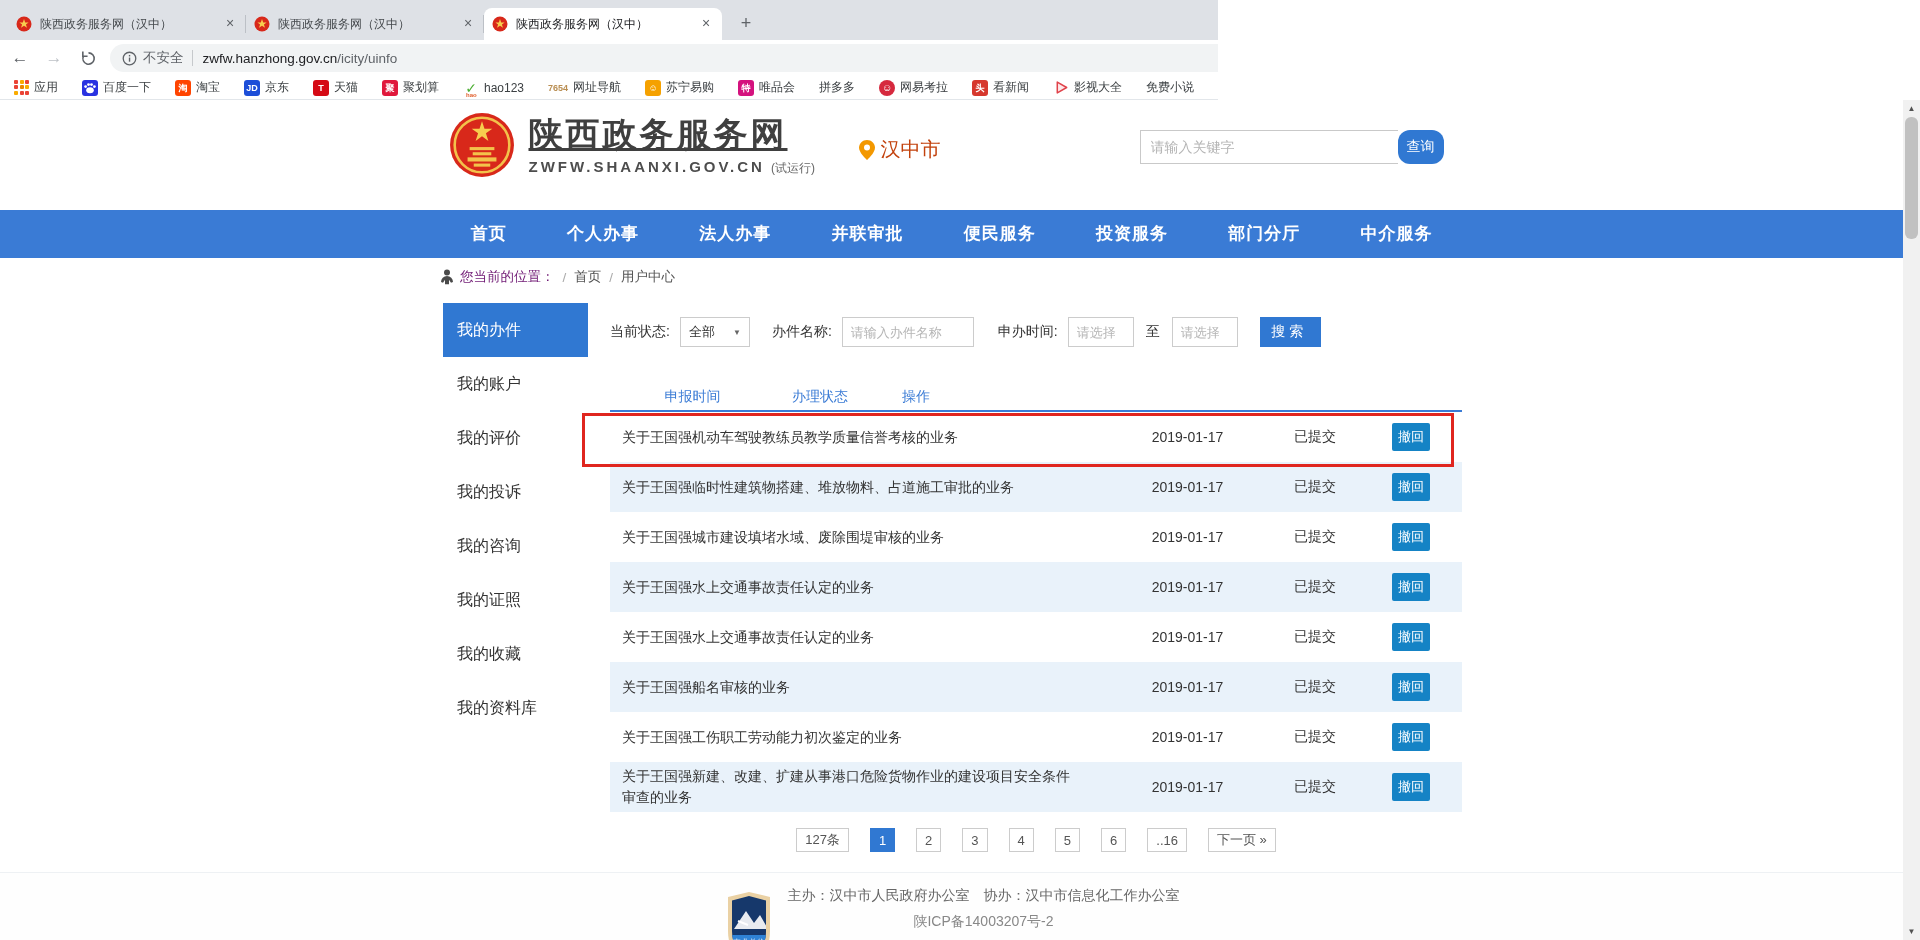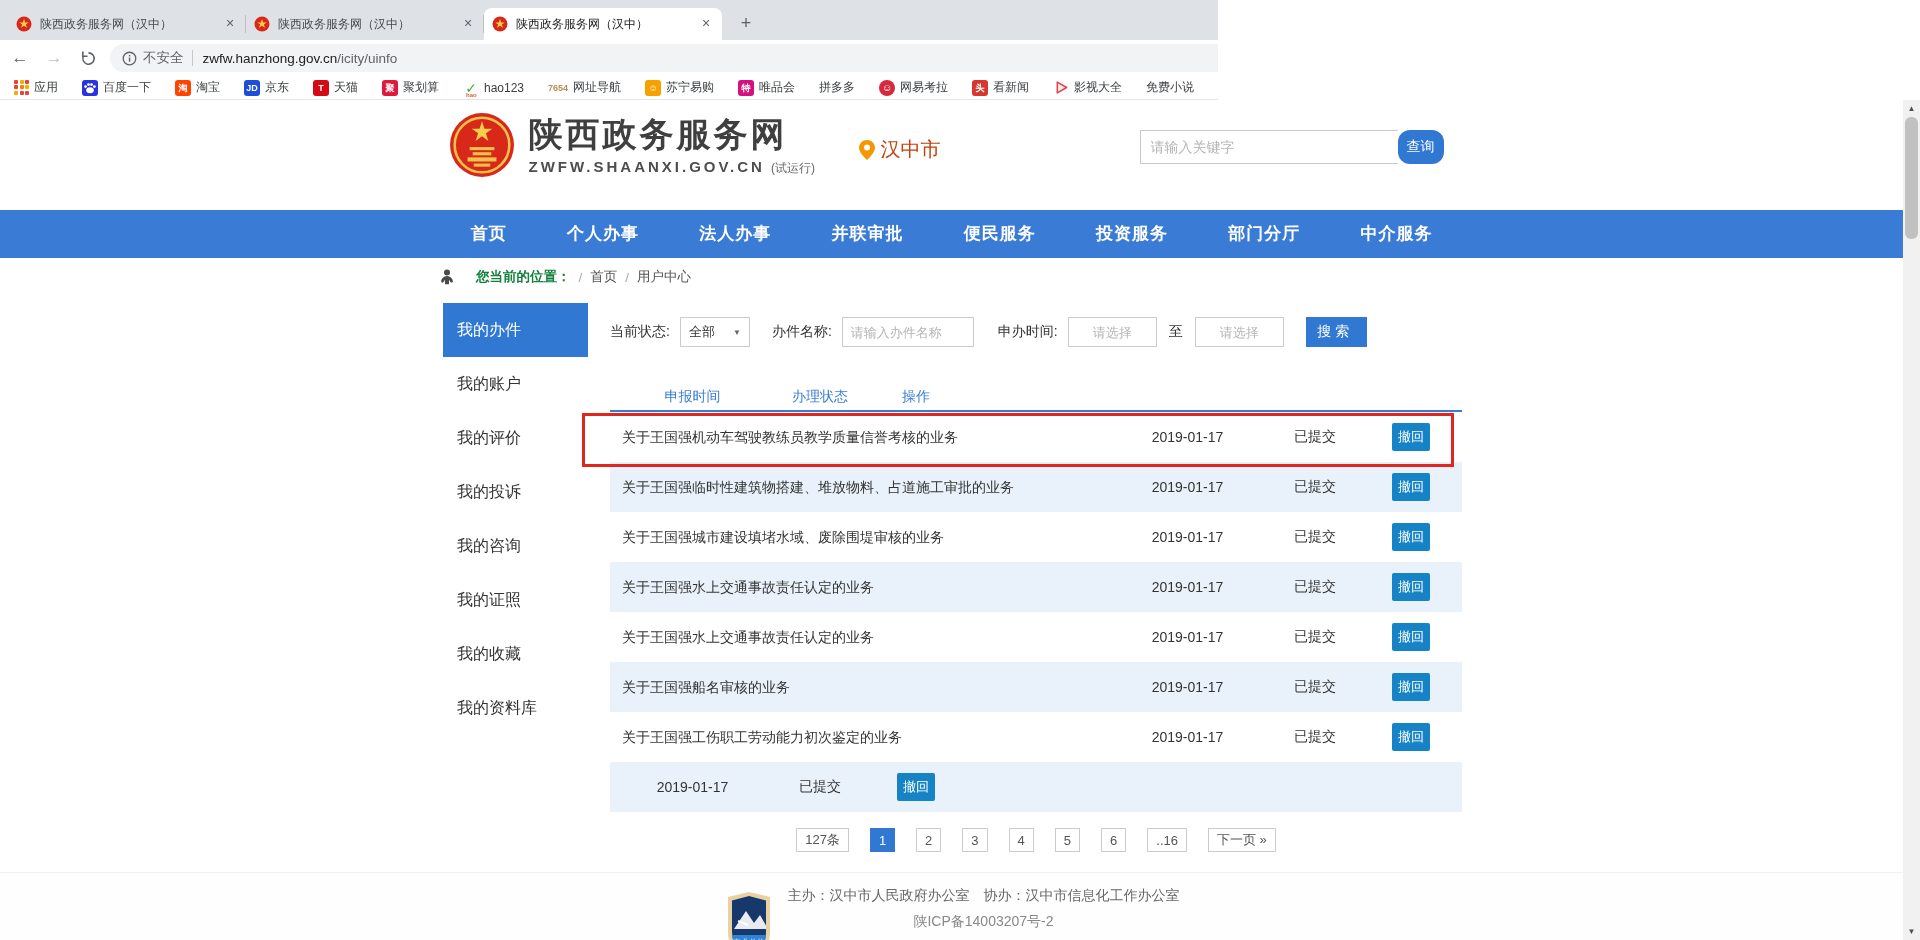--- a/index.html
+++ b/index.html
@@ -48,51 +48,51 @@
   .bm-icon.hao{position:relative;}
   .bm-icon.hao b{color:#4bae32;font-size:14px;font-weight:bold;line-height:14px;}
   .bm-icon.hao em{position:absolute;left:3px;bottom:-2px;font-style:normal;font-size:6px;font-weight:bold;color:#e05d2a;}
   .bm-icon.page{position:relative;}
   
   .page{position:absolute;top:100px;left:0;width:1903px;height:840px;background:#fff;overflow:hidden;}
   .site-header{position:absolute;top:0;left:0;width:100%;height:110px;background:#fff;}
   .site-wrap{position:relative;width:1022px;margin:0 auto;height:100%;}
   .logo{position:absolute;left:8px;top:12px;display:flex;}
   .logo-txt{margin-left:14px;}
-  .site-title{font-size:34px;font-weight:bold;color:var(--header_text,#3f3f3f);letter-spacing:3px;line-height:40px;margin-top:2px;}
+  .site-title{font-size:34px;font-weight:bold;color:var(--header_text,#3f3f3f);letter-spacing:3px;line-height:40px;margin-top:2px;text-decoration:underline;}
   .site-sub{font-size:15px;font-weight:bold;color:#4d4d4d;letter-spacing:3px;margin-top:4px;}
   .site-sub .trial{font-size:12px;color:#666;font-weight:normal;letter-spacing:0;margin-left:6px;}
   .city{position:absolute;left:418px;top:36px;display:flex;align-items:center;font-size:20px;color:#c2410c;}
   .city svg{margin-right:6px;}
   .hsearch{position:absolute;left:699px;top:30px;display:flex;}
   .hsearch input{width:258px;height:34px;border:1px solid #c9c9c9;border-right:none;padding:0 10px;font-size:14px;color:#333;outline:none;box-sizing:border-box;}
   .hsearch input::placeholder{color:#b5b5b5;}
   .hsearch .btn{width:46px;height:34px;background:var(--accent_blue,#3078d2);color:#fff;font-size:14px;display:flex;align-items:center;justify-content:center;border-radius:12px;}
   .site-nav{position:absolute;top:110px;left:0;width:100%;height:48px;background:var(--nav_blue,#3a7bd5);}
   .site-nav .site-wrap{display:flex;align-items:center;justify-content:space-around;}
   .nav-item{color:#fff;font-size:17px;font-weight:bold;line-height:48px;letter-spacing:1px;}
   .breadcrumb{position:absolute;top:166px;left:440px;display:flex;align-items:center;font-size:13.5px;color:#555;height:22px;}
-  .breadcrumb .bc-label{font-weight:bold;color:#15803d;margin-left:22px;}
+  .breadcrumb .bc-label{font-weight:normal;color:#701a75;margin-left:6px;}
   .breadcrumb .sep{color:#aaa;margin:0 8px;}
   .breadcrumb a{color:#555;text-decoration:none;}
   
   .sidebar{position:absolute;left:443px;top:203px;width:145px;}
   .sb-item{height:54px;line-height:54px;padding-left:14px;font-size:16px;color:#333;cursor:pointer;}
   .sb-item.active{background:var(--accent_blue,#3078d2);color:#fff;}
   
   .main{position:absolute;left:610px;top:205px;width:852px;}
   .filters{display:flex;align-items:center;margin-top:12px;height:30px;font-size:14px;color:#333;}
   .filters .flabel{margin-right:10px;}
   .fselect{width:70px;height:30px;border:1px solid #ccc;display:flex;align-items:center;justify-content:space-between;
     padding:0 8px;box-sizing:border-box;margin-right:22px;font-size:13px;color:#333;background:#fff;}
   .fselect .arr{font-size:8px;color:#666;}
   .finput{height:30px;border:1px solid #ccc;padding:0 8px;font-size:13px;color:#333;box-sizing:border-box;outline:none;}
   .finput::placeholder{color:#b5b5b5;}
   .f-name{width:132px;margin-right:24px;}
-  .f-date{width:89px;text-align:center;}
+  .f-date{width:66px;}
   .f-to{margin:0 12px;}
   .fsearch{width:61px;height:30px;background:var(--accent_blue,#3078d2);color:#fff;font-size:14px;border:none;margin-left:22px;
     display:flex;align-items:center;justify-content:center;letter-spacing:4px;padding-left:4px;box-sizing:border-box;}
   .thead{display:flex;align-items:center;height:26px;margin-top:37px;border-bottom:2px solid var(--nav_blue,#3a7bd5);
     font-size:14px;color:var(--nav_blue,#3a7bd5);}
   .c-name{width:495px;box-sizing:border-box;padding:0 12px;}
   .thead .c-name{text-align:center;}
   .c-date{width:165px;text-align:center;}
   .c-status{width:90px;text-align:center;}
   .c-action{width:102px;display:flex;justify-content:center;}
@@ -429,20 +429,21 @@
         </div>
         <div class="t-row">
           <div class="c-name">关于王国强工伤职工劳动能力初次鉴定的业务</div>
           <div class="c-date">2019-01-17</div>
           <div class="c-status">已提交</div>
           <div class="c-action">
             <button class="wd-btn">撤回</button>
           </div>
         </div>
         <div class="t-row">
+          <div class="c-name">关于王国强新建、改建、扩建从事港口危险货物作业的建设项目安全条件审查的业务</div>
           <div class="c-date">2019-01-17</div>
           <div class="c-status">已提交</div>
           <div class="c-action">
             <button class="wd-btn">撤回</button>
           </div>
         </div>
       </div>
     <div class="pagination" id="pagination">
         <div class="pg">127条</div>
         <div class="pg active">1</div>

